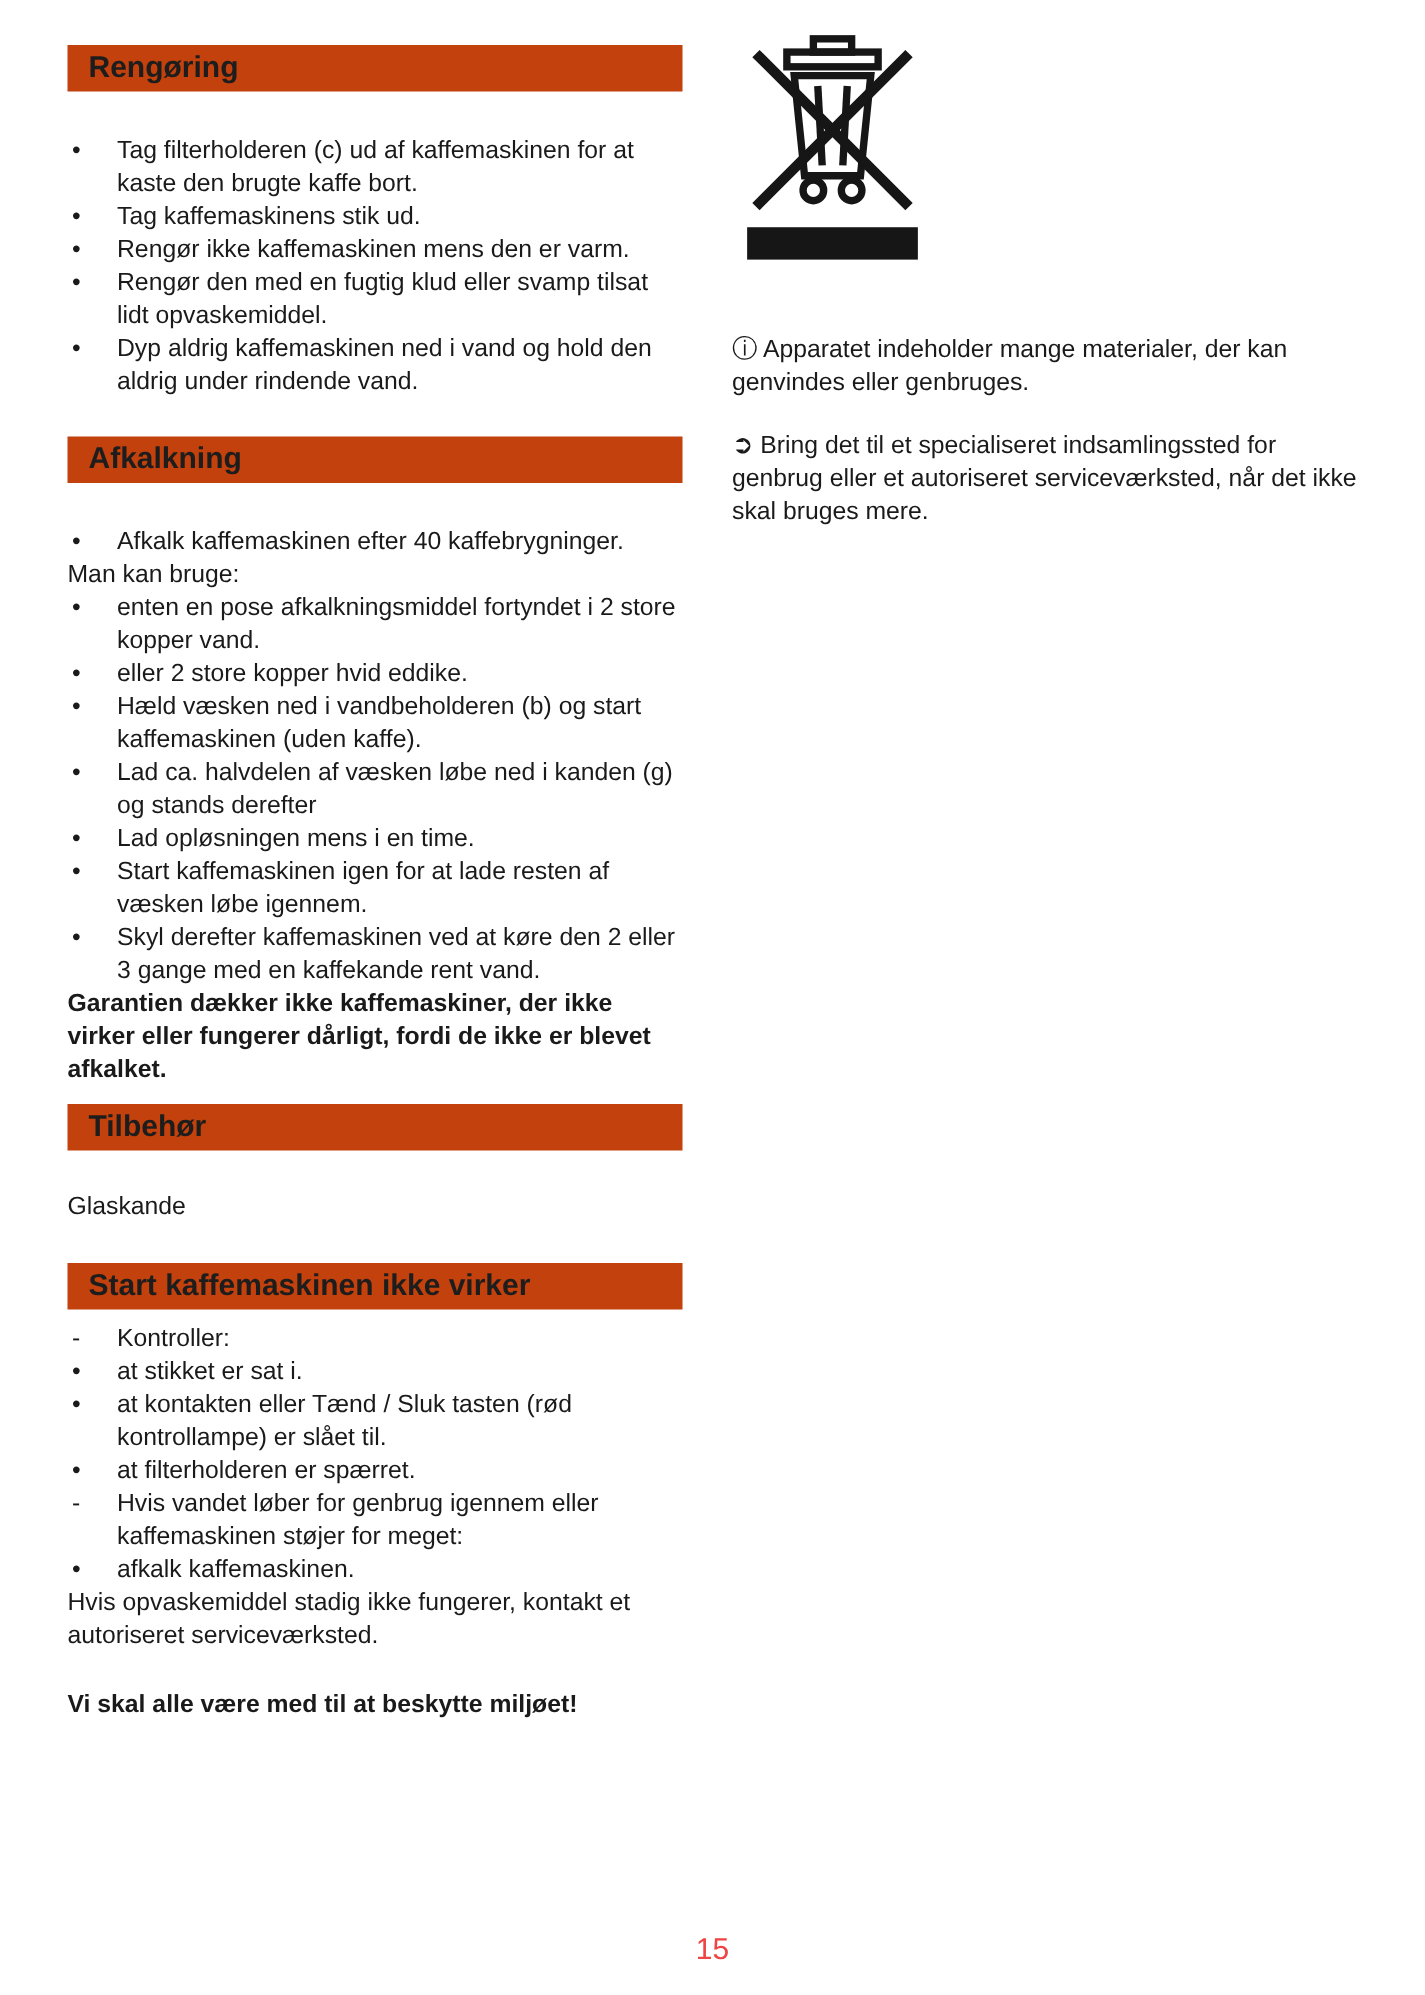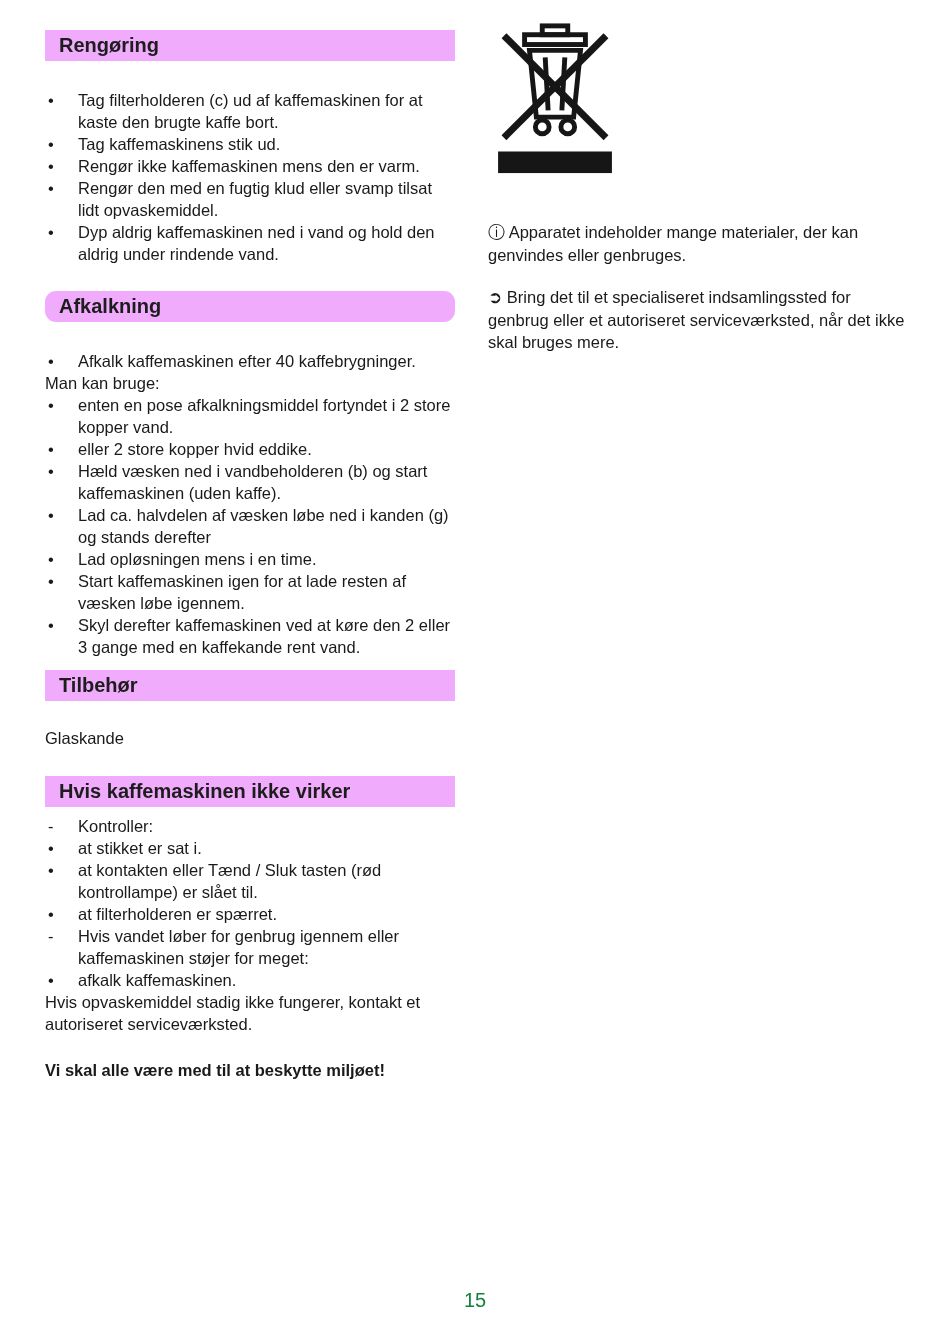--- a/index.html
+++ b/index.html
@@ -18,55 +18,55 @@
     top: 30px;
     width: 410px;
   }
   .col-right {
     position: absolute;
     left: 488px;
     top: 20px;
     width: 420px;
   }
   .section-bar {
-    background: #f0abfc;
+    background: #c2410c;
     color: #1d1d1d;
     font-weight: bold;
     font-size: 20px;
     line-height: 22px;
     padding: 4px 8px 5px 14px;
   }
   .list { font-size: 16.5px; line-height: 22px; }
   .li { display: flex; }
   .li .marker { flex: 0 0 33px; width: 33px; padding-left: 3px; }
   .li .txt { flex: 1; }
   .plain { font-size: 16.5px; line-height: 22px; }
   .bold-par { font-weight: bold; font-size: 16.5px; line-height: 22px; }
 
   .mt-list { margin-top: 28px; }
-  .mt-bar-2 { margin-top: 26px; border-radius: 11px; }
+  .mt-bar-2 { margin-top: 26px; }
   .mt-bar-3 { margin-top: 12px; }
   .mt-bar-4 { margin-top: 27px; }
   .mt-glas { margin-top: 26px; }
   .mt-ts-list { margin-top: 8px; }
   .mt-eco { margin-top: 24px; }
 
   .weee-wrap { margin-left: 8px; width: 118px; }
   .right-par { font-size: 16.5px; line-height: 22px; margin-top: 20px; }
   .right-par:first-of-type { margin-top: 40px; }
   .inline-icon { font-size: 17px; }
 
   .page-number {
     position: absolute;
     left: 0;
     width: 100%;
     bottom: 18px;
     text-align: center;
     font-size: 20px;
-    color: #15803d;
+    color: #ef4444;
   }
 </style>
 </head>
 <body>
 
 <div class="col-left">
 
   <div class="section-bar">Rengøring</div>
 
   <div class="list mt-list">
@@ -123,26 +123,27 @@
     <div class="li">
       <span class="marker">•</span>
       <span class="txt">Start kaffemaskinen igen for at lade resten af væsken løbe igennem.</span>
     </div>
     <div class="li">
       <span class="marker">•</span>
       <span class="txt">Skyl derefter kaffemaskinen ved at køre den 2 eller 3 gange med en kaffekande rent vand.</span>
     </div>
   </div>
 
+  <p class="bold-par">Garantien dækker ikke kaffemaskiner, der ikke virker eller fungerer dårligt, fordi de ikke er blevet afkalket.</p>
 
   <div class="section-bar mt-bar-3">Tilbehør</div>
 
   <p class="plain mt-glas">Glaskande</p>
 
-  <div class="section-bar mt-bar-4">Hvis kaffemaskinen ikke virker</div>
+  <div class="section-bar mt-bar-4">Start kaffemaskinen ikke virker</div>
 
   <div class="list mt-ts-list">
     <div class="li">
       <span class="marker">-</span>
       <span class="txt">Kontroller:</span>
     </div>
     <div class="li">
       <span class="marker">•</span>
       <span class="txt">at stikket er sat i.</span>
     </div>

